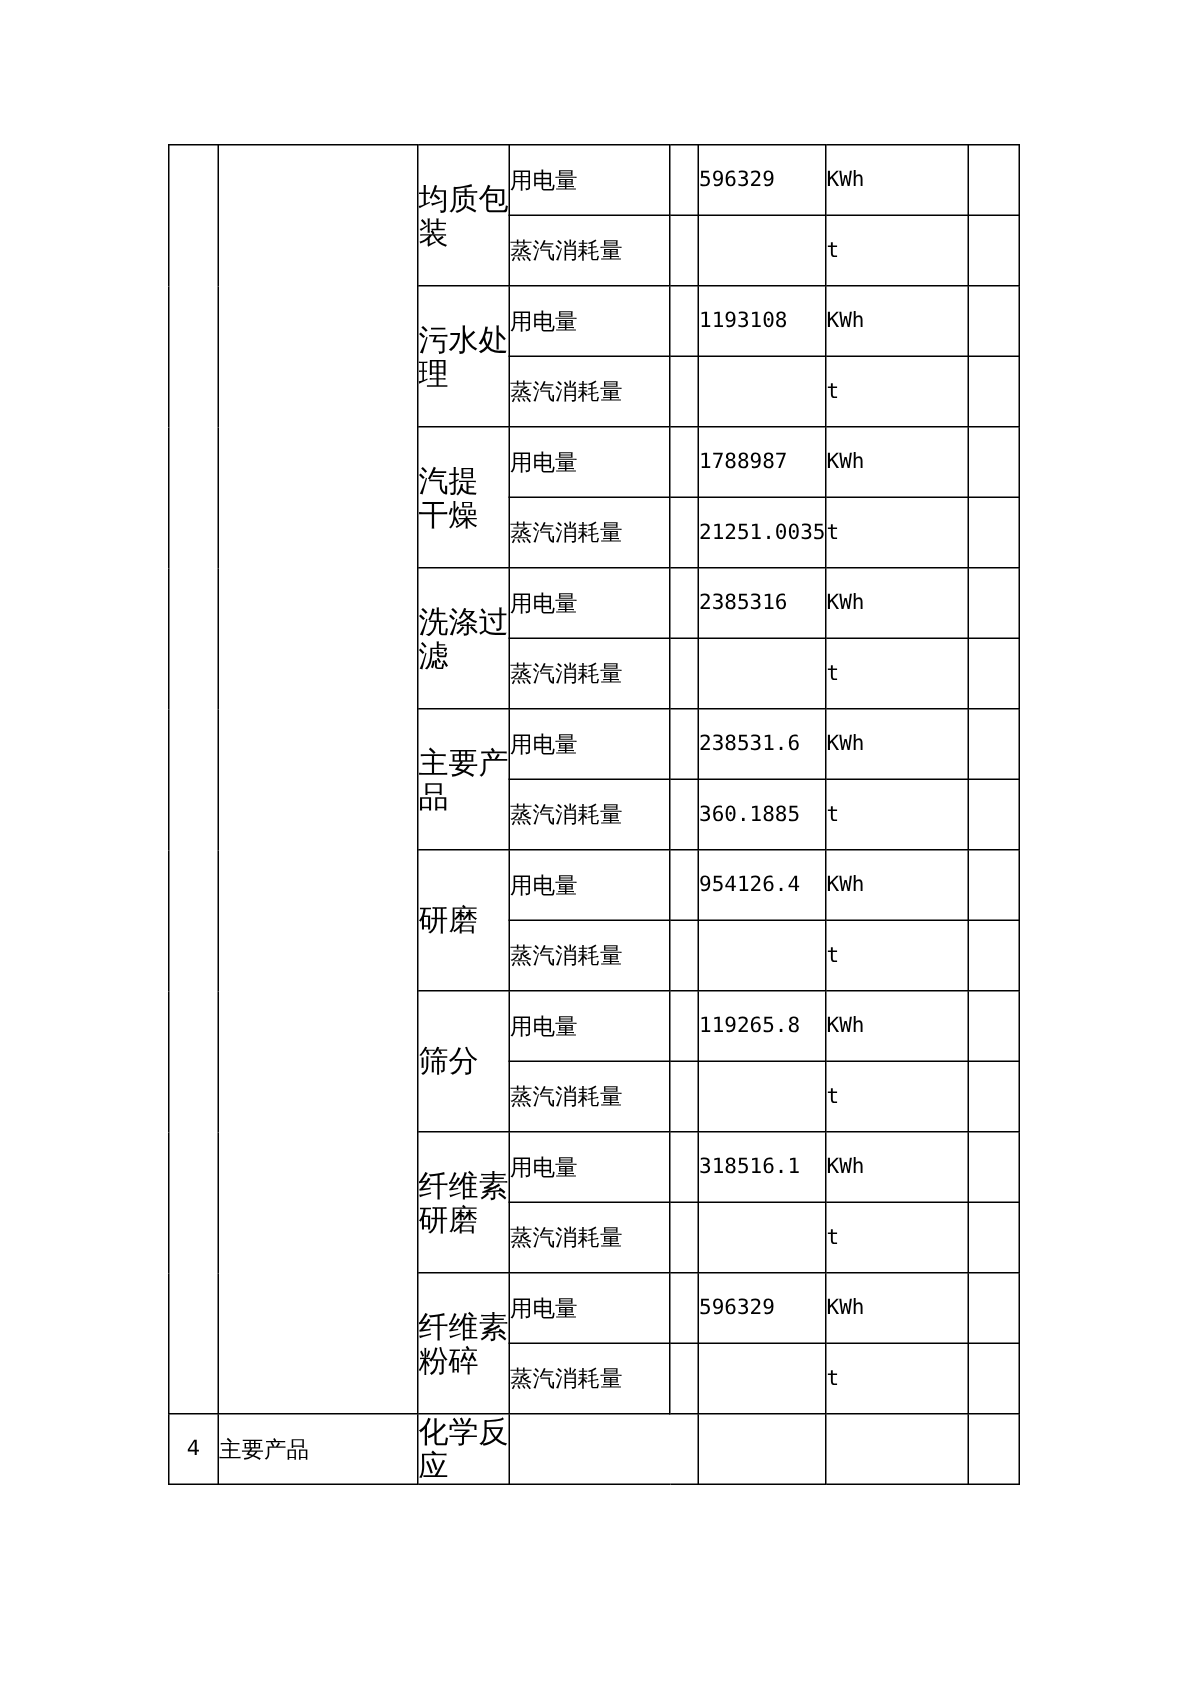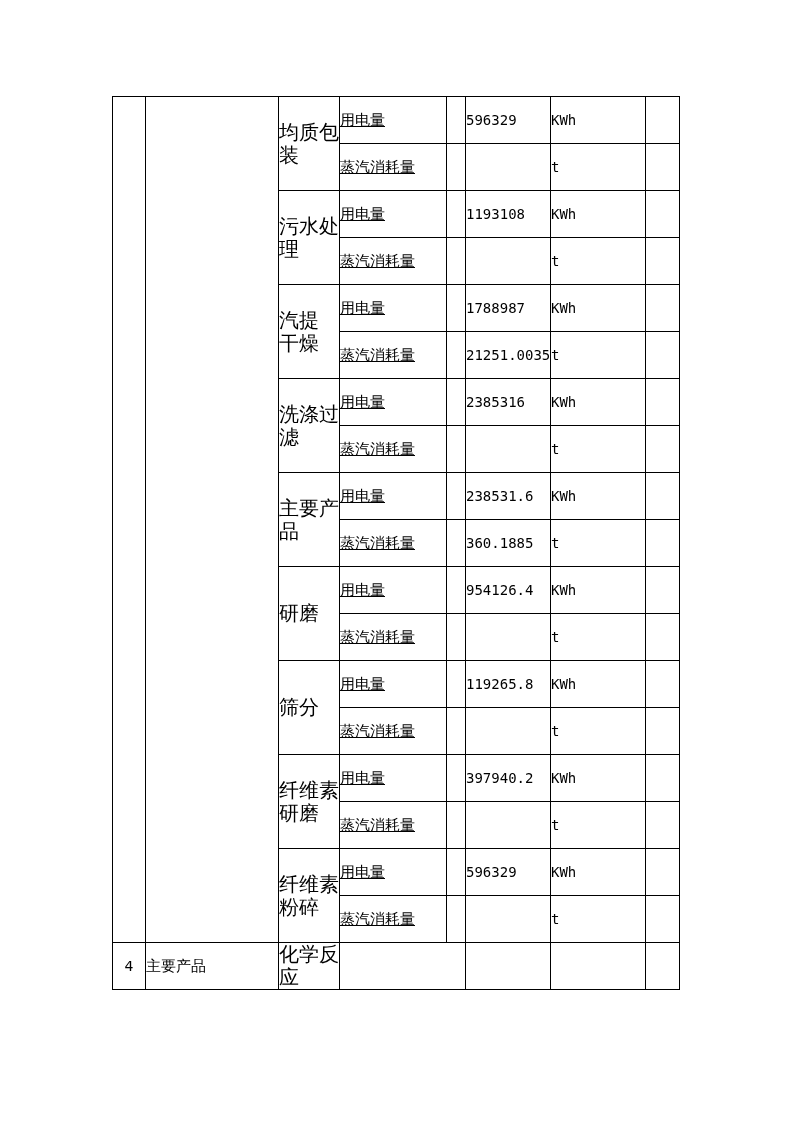--- a/index.html
+++ b/index.html
@@ -42,21 +42,20 @@
   td.cell-process {
     font-size: 20px;
     line-height: 23px;
     padding: 2px 2px 2px 4px;
     word-break: break-all;
   }
   td.cell-metric {
     font-size: 15px;
     padding-left: 6px;
     white-space: nowrap;
-    text-decoration: underline;
   }
   td.cell-value, td.cell-unit {
     font-family: "DejaVu Sans Mono", "Liberation Mono", monospace;
     font-size: 14px;
     padding-left: 5px;
     white-space: nowrap;
   }
 </style>
 </head>
 <body>
@@ -178,21 +177,21 @@
           <td class="cell-metric">蒸汽消耗量</td>
           <td></td>
           <td class="cell-value"></td>
           <td class="cell-unit">t</td>
           <td></td>
         </tr>
         <tr class="subrow">
           <td class="cell-process" rowspan="2">纤维素研磨</td>
           <td class="cell-metric">用电量</td>
           <td></td>
-          <td class="cell-value">397940.2</td>
+          <td class="cell-value">318516.1</td>
           <td class="cell-unit">KWh</td>
           <td></td>
         </tr>
         <tr class="subrow">
           <td class="cell-metric">蒸汽消耗量</td>
           <td></td>
           <td class="cell-value"></td>
           <td class="cell-unit">t</td>
           <td></td>
         </tr>

